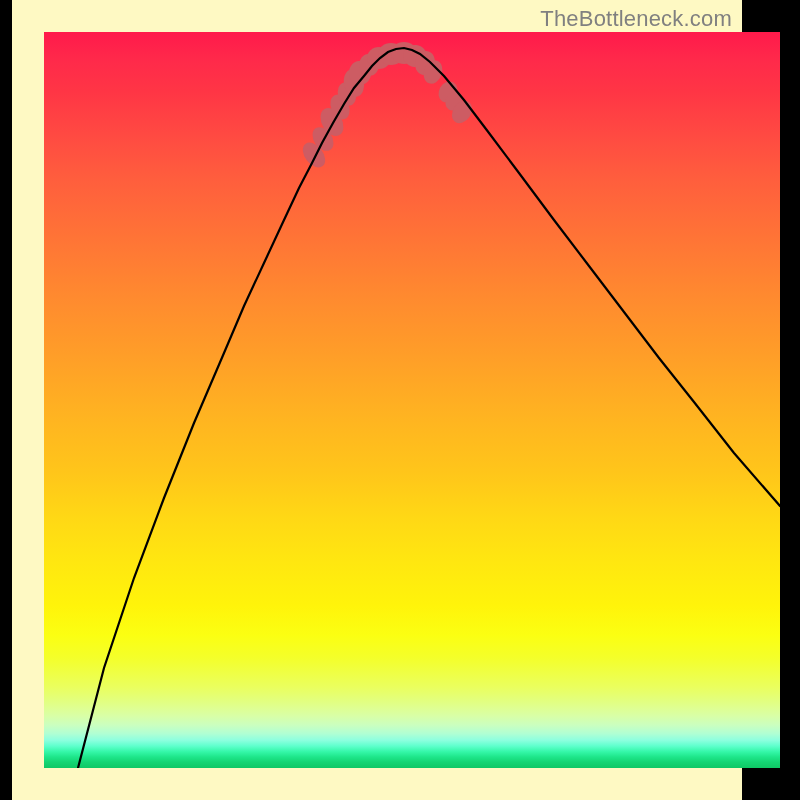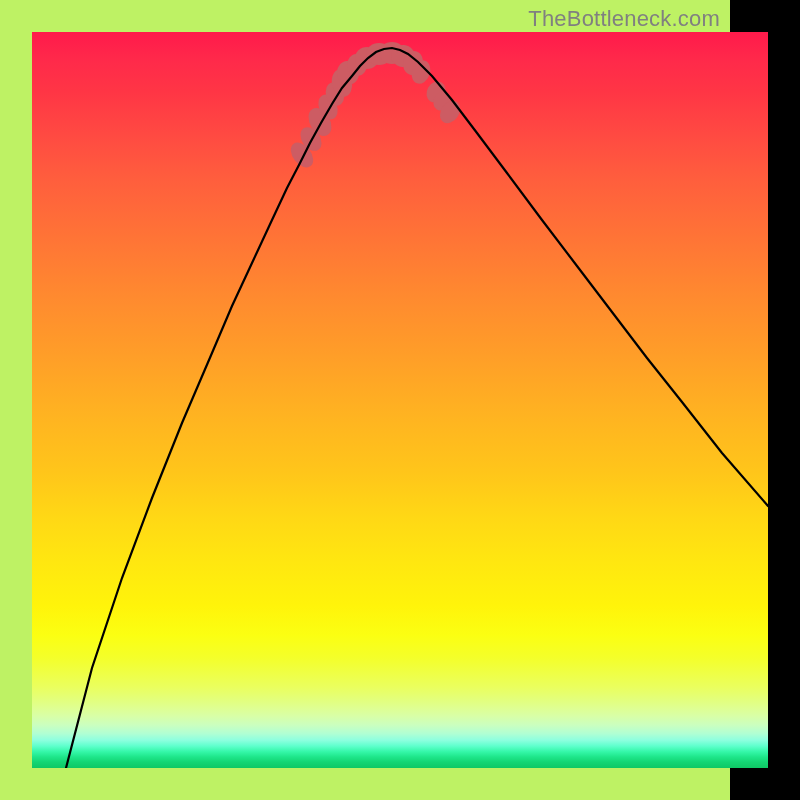--- a/index.html
+++ b/index.html
@@ -7,24 +7,24 @@
     padding: 0;
     width: 800px;
     height: 800px;
     background: #000;
     overflow: hidden;
     font-family: Arial, Helvetica, sans-serif;
   }
   .frame {
     position: absolute;
     top: 0;
-    left: 0;
+    left: 12px;
     width: 730px;
     height: 800px;
-    background: #bef264;
+    background: #fef9c3;
   }
   .plot {
     position: absolute;
     top: 32px;
     left: 32px;
     width: 736px;
     height: 736px;
     overflow: hidden;
   }
   .gradient {

